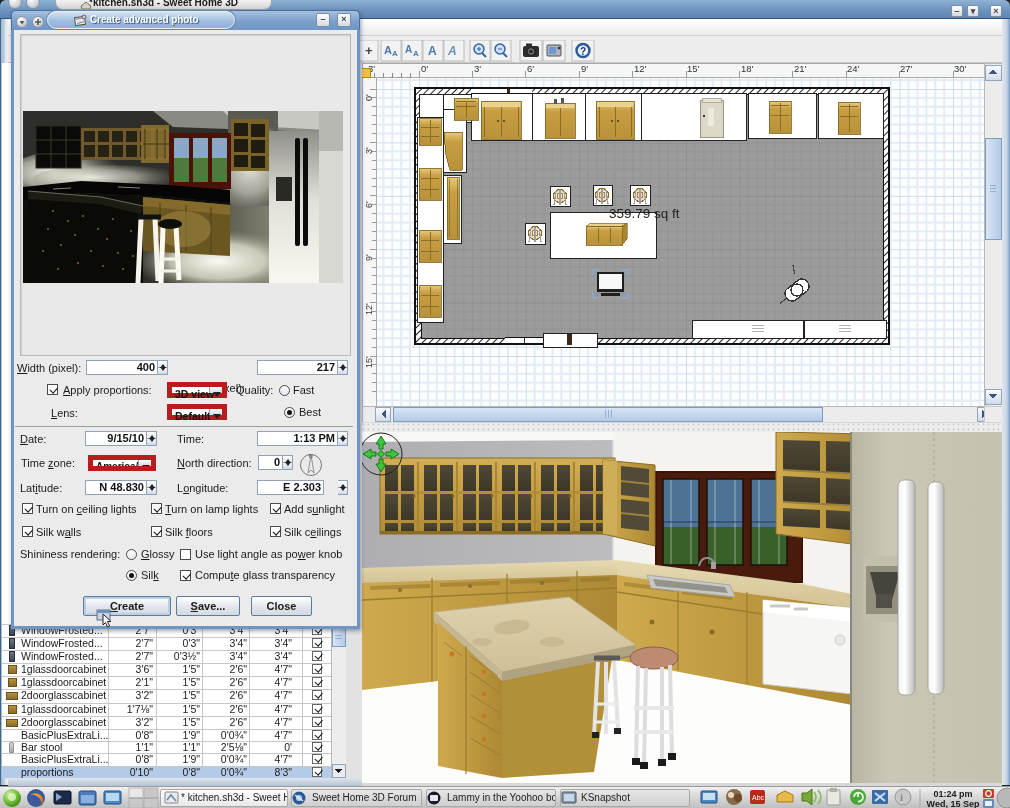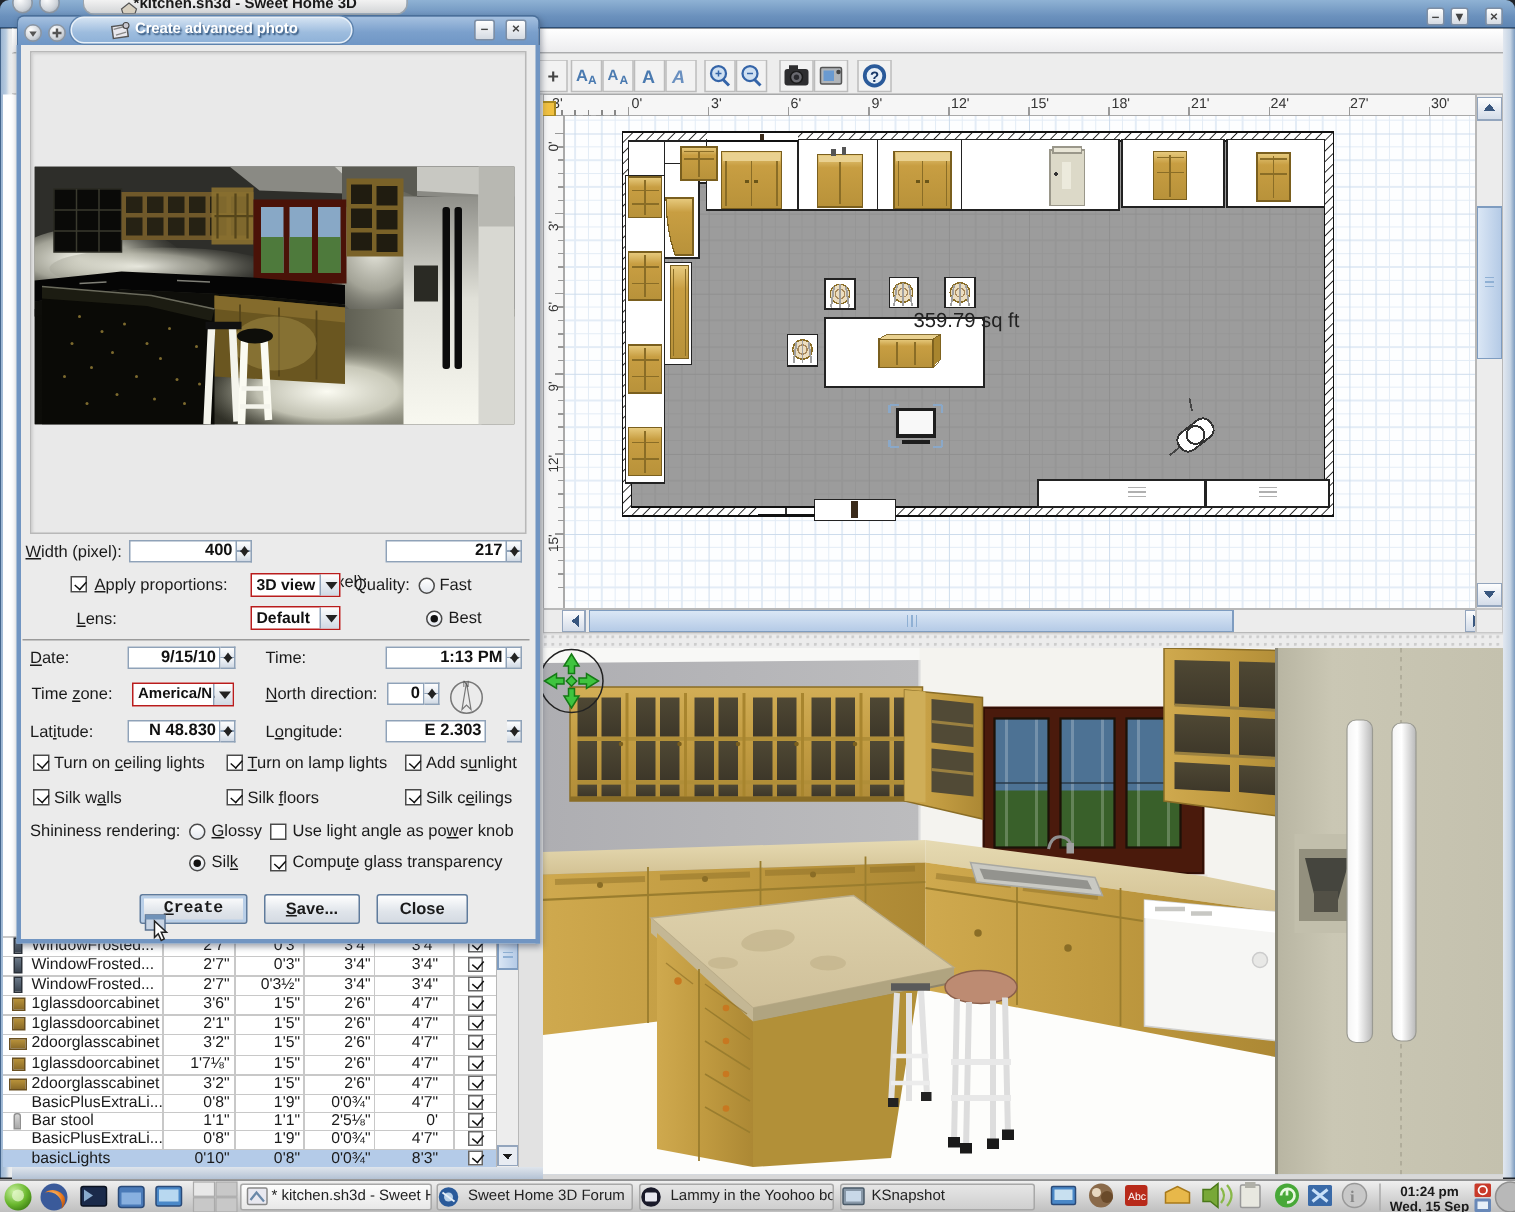--- a/index.html
+++ b/index.html
@@ -38,21 +38,21 @@
 #dlg-title { left:0; top:0; width:349px; height:20px; background:linear-gradient(#a6c1e0,#7ba0cc 55%,#6f96c5); border:1px solid #4a6f9a; border-bottom:none; border-radius:5px 5px 0 0; }
 #dlg-capsule { left:36px; top:1px; width:188px; height:18px; border-radius:9px; background:linear-gradient(#d3e2f2,#9dbcde 60%,#8fb2d8); border:1px solid #e8f0f8; box-shadow:0 0 0 1px #5e83ad; }
 #dlg-title-text { left:79px; top:4px; font-size:10px; font-weight:bold; letter-spacing:-0.1px; color:#fff; text-shadow:1px 1px 1px #33567e; }
 #dlg-body { left:0; top:20px; width:349px; height:599px; background:#ebebeb; border-left:3px solid #7195c2; border-right:3px solid #7195c2; border-bottom:3px solid #7195c2; }
 #dlg-preview-panel { left:9px; top:24px; width:331px; height:322px; background:#e9e9e9; border:1px solid #b8b8b8; box-shadow:inset 1px 1px 2px #d0d0d0; }
 .dl { position:absolute; font-size:11px; font-weight:normal; color:#1a1a1a; white-space:nowrap; }
 .dfield { position:absolute; background:#fff; border:1px solid #8fa2b8; font-size:11px; font-weight:bold; color:#111; text-align:right; line-height:13px; padding-right:2px; }
 .dspin { position:absolute; width:10px; height:15px; background:linear-gradient(#fdfdfd 0,#e4e9f0 46%,#8fa2b8 46%,#8fa2b8 53%,#f4f7fa 53%,#d0d9e4 100%); border:1px solid #8fa2b8; border-left:none; }
 .dspin:before { content:""; position:absolute; left:2px; top:3px; border-left:3px solid transparent; border-right:3px solid transparent; border-bottom:4px solid #222; }
 .dspin:after { content:""; position:absolute; left:2px; bottom:3px; border-left:3px solid transparent; border-right:3px solid transparent; border-top:4px solid #222; }
-.dcombo { position:absolute; background:#fff; border:1px solid #b91c1c; font-size:10.5px; font-weight:bold; color:#111; line-height:14px; padding-left:3px; }
+.dcombo { position:absolute; background:#fff; border:5px solid #b91c1c; font-size:10.5px; font-weight:bold; color:#111; line-height:14px; padding-left:3px; }
 .dcombo .arr { position:absolute; right:0; top:0; width:13px; height:100%; background:linear-gradient(#fdfdfd,#d0d9e4); border-left:1px solid #8fa2b8; }
 .dcombo .arr:before { content:""; position:absolute; left:3px; top:5px; border-left:4px solid transparent; border-right:4px solid transparent; border-top:5px solid #222; }
 .dcheck { position:absolute; width:11px; height:11px; background:#fff; border:1px solid #4a4a4a; }
 .dcheck.on:before { content:""; position:absolute; left:1.5px; top:1.5px; width:6px; height:3.5px; border-left:1.8px solid #111; border-bottom:1.8px solid #111; transform:rotate(-48deg); }
 .dradio { position:absolute; width:11px; height:11px; border-radius:50%; background:linear-gradient(#fff,#e4e8ee); border:1px solid #4a4a4a; }
 .dradio.on:before { content:""; position:absolute; left:2px; top:2px; width:5px; height:5px; border-radius:50%; background:#111; }
 .dbtn { position:absolute; height:20px; background:linear-gradient(#ffffff,#dfe4ea 60%,#d4dae2); border:1px solid #5f7b9c; border-radius:2px; font-size:11px; font-weight:bold; color:#1a1a1a; text-align:center; line-height:18px; }
 
 
 #taskbar { left:0; top:786px; width:1010px; height:22px; background:linear-gradient(#f0f0f0,#d9d9d9 45%,#bfbfbf); border-top:1px solid #9a9a9a; }
@@ -227,21 +227,21 @@
       </div>
     <div class="trow" style="top:690px;">
         <span class="tn">BasicPlusExtraLi...</span>
         <span class="tv v1">0'8"</span>
         <span class="tv v2">1'9"</span>
         <span class="tv v3">0'0¾"</span>
         <span class="tv v4">4'7"</span>
         <i class="tck"></i>
       </div>
     <div class="trow" style="top:703px;">
-        <span class="tn">basicLights</span>
+        <span class="tn">proportions</span>
         <span class="tv v1">0'10"</span>
         <span class="tv v2">0'8"</span>
         <span class="tv v3">0'0¾"</span>
         <span class="tv v4">8'3"</span>
         <i class="tck"></i>
       </div>
   </div>
   <div class="abs" id="vsplit"></div>
 
   <svg class="abs" id="planbox" style="left:362px; top:63px;" width="640" height="359" shape-rendering="crispEdges">
@@ -964,21 +964,21 @@
     <div class="dradio" style="left:115px; top:539px;"></div>
     <div class="dl" style="left:130px; top:538px;"><u>G</u>lossy</div>
     <div class="dcheck" style="left:169px; top:539px;"></div>
     <div class="dl" style="left:184px; top:538px;">Use light angle as po<u>w</u>er knob</div>
 
     <div class="dradio on" style="left:115px; top:560px;"></div>
     <div class="dl" style="left:130px; top:559px;">Sil<u>k</u></div>
     <div class="dcheck on" style="left:169px; top:560px;"></div>
     <div class="dl" style="left:184px; top:559px;">Compu<u>t</u>e glass transparency</div>
 
-    <div class="dbtn" style="left:82px; top:586px; width:72px; box-shadow:inset 0 0 0 2px #b9cfe8;font-family:Liberation Mono, monospace;"><u>C</u>reate</div>
+    <div class="dbtn" style="left:72px; top:586px; width:88px; box-shadow:inset 0 0 0 2px #b9cfe8;"><u>C</u>reate</div>
     <svg class="abs" style="left:84px; top:596px;" width="22" height="22">
       <rect x="2" y="4" width="13" height="10" fill="#c8d4e4" stroke="#5a7290"></rect>
       <rect x="2" y="4" width="13" height="3" fill="#7092b8"></rect>
       <path d="M8 8 L8 19 L10.5 16.5 L12.5 21 L14.5 20 L12.5 15.5 L16 15.5 Z" fill="#fff" stroke="#222" stroke-width="1"></path>
     </svg>
     <div class="dbtn" style="left:165px; top:586px; width:64px;"><u>S</u>ave...</div>
     <div class="dbtn" style="left:240px; top:586px; width:61px;">Close</div>
   </div>
 
   <div class="abs" id="taskbar">

